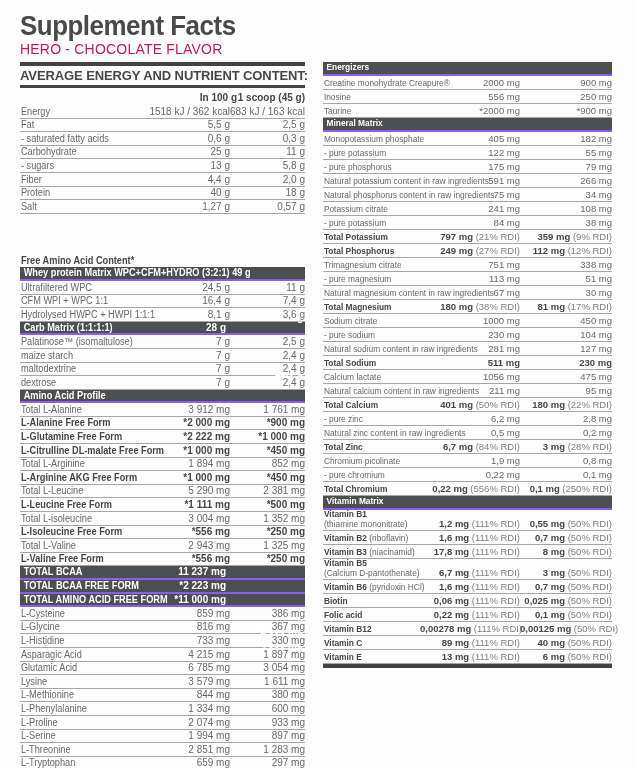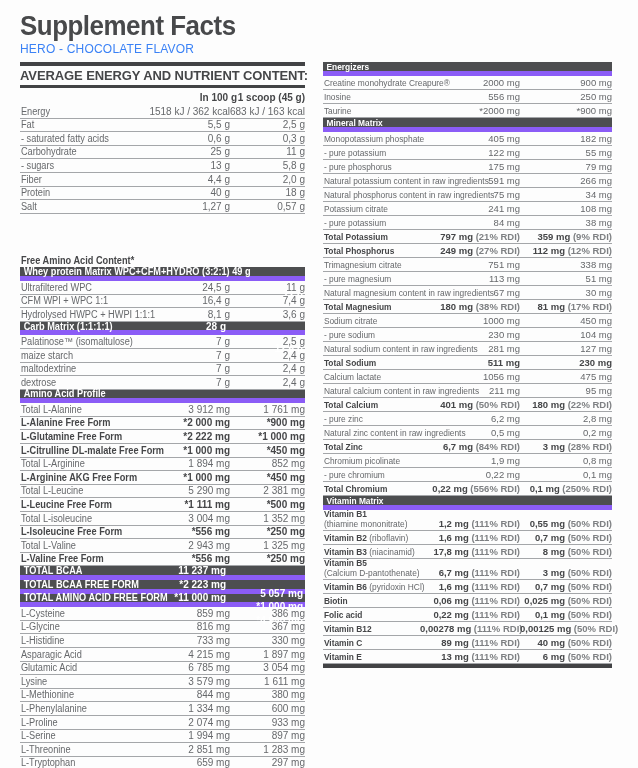--- a/index.html
+++ b/index.html
@@ -4,21 +4,21 @@
 <style>
   html,body{margin:0;padding:0;background:#fdfdfd;}
   body{width:638px;height:768px;position:relative;overflow:hidden;
        font-family:"Liberation Sans","DejaVu Sans",sans-serif;
        -webkit-font-smoothing:antialiased;}
   .left-col{position:absolute;left:20px;top:12px;width:285px;}
   .right-col{position:absolute;left:323px;top:62px;width:289px;}
 
   .title{font-size:27px;font-weight:bold;color:#48494b;letter-spacing:-0.5px;
          line-height:28px;transform:scaleX(0.96);transform-origin:0 50%;white-space:nowrap;}
-  .subtitle{font-size:12px;color:#3b82f6;line-height:15px;margin-top:2px;
+  .subtitle{font-size:14px;color:#be185d;line-height:15px;margin-top:2px;
             letter-spacing:0.2px;white-space:nowrap;}
   .bar{background:#424345;}
   .bar-top{height:4px;margin-top:5px;}
   .avg{font-size:13px;font-weight:bold;color:#454648;line-height:14px;margin-top:3px;
        letter-spacing:-0.1px;white-space:nowrap;}
   .bar-mid{height:3px;margin-top:2px;}
   .col-headers{display:flex;height:17px;align-items:flex-end;padding-bottom:2px;box-sizing:border-box;}
   .col-headers .sp{flex:1;}
   .ch{font-size:10px;font-weight:bold;color:#454648;text-align:right;white-space:nowrap;}
   .ch1{width:90px;}
@@ -38,23 +38,23 @@
   #left-rows .v1{width:90px;}
   #left-rows .v2{width:75px;margin-top:45px;}
   #right-rows .v1{width:100px;}
   #right-rows .v2{width:92px;}
 
   .s-b .lmain,.s-b .val{font-weight:bold;color:#454648;}
   .s-sh{border-bottom:none;margin-top:40px;}
   .s-sh .lmain{font-weight:bold;color:#454648;}
   .lp,.l2{font-weight:normal;color:#66686b;}
   .l2{display:block;}
-  .rdi{font-weight:bold;color:#7e8083;}
-
-  .s-d{background:#4d4e50;border-bottom:5px solid #8b5cf6;align-items:center;}
+  .rdi{font-weight:normal;color:#7e8083;}
+
+  .s-d{background:#4d4e50;border-bottom:2px solid #8b5cf6;align-items:flex-start;}
   .s-d .lbl{padding-left:4px;padding-bottom:0;font-weight:bold;color:#ffffff;}
   .s-d .lmain{color:#ffffff;}
   .s-d .v1,.s-d .v2{padding-bottom:0;padding-right:2px;color:#ffffff;}
   .s-d .val{font-weight:bold;color:#ffffff;}
 
   .bar-bottom{height:4px;}
 </style>
 </head>
 <body>
 

